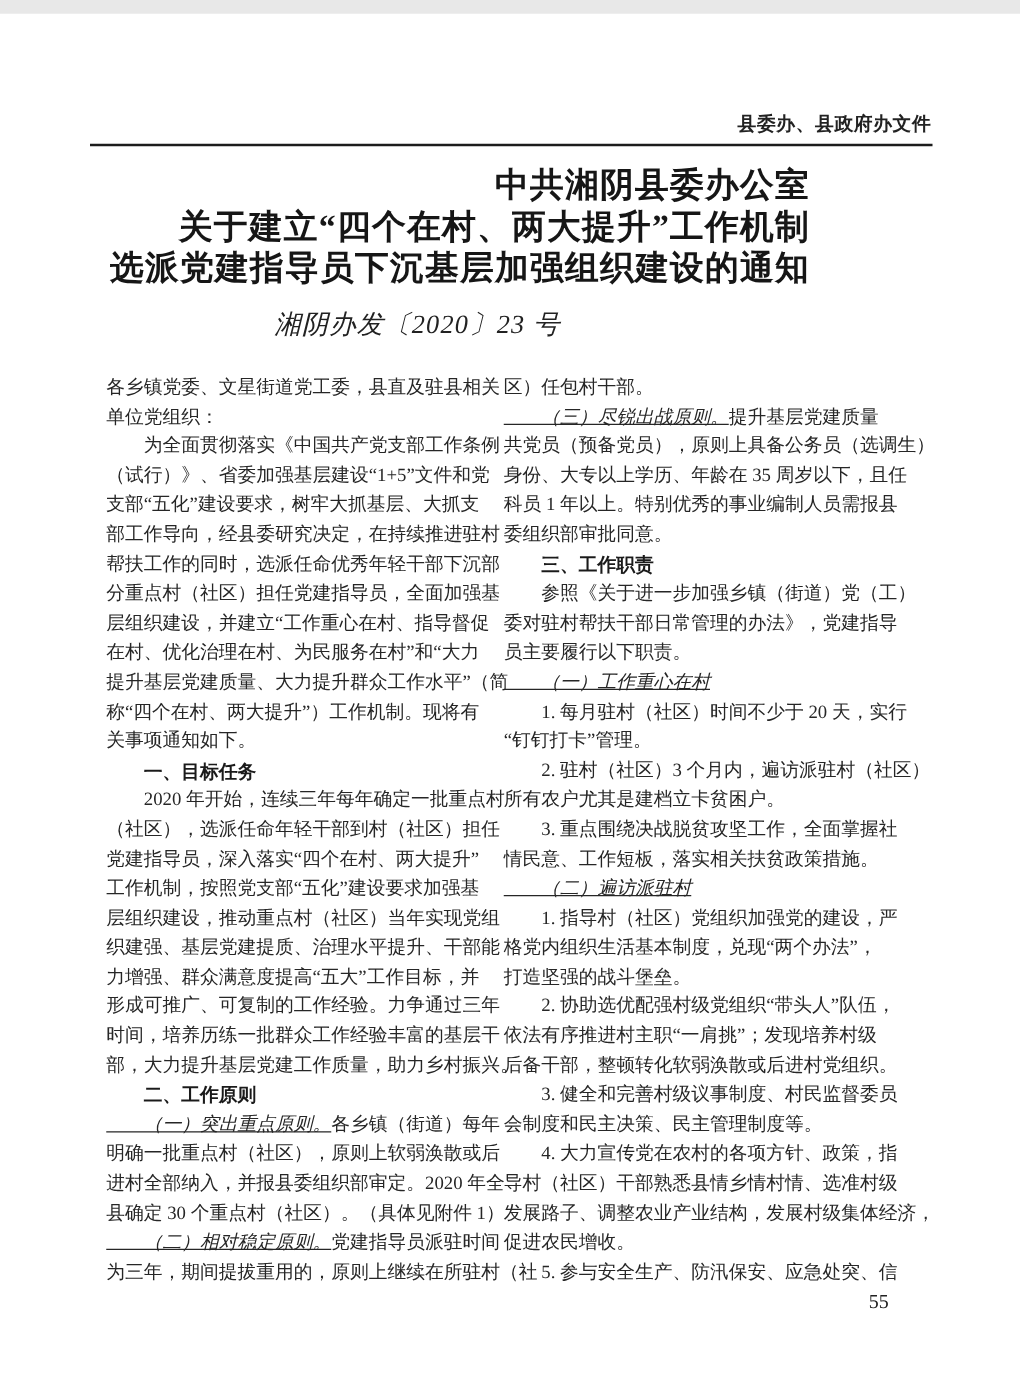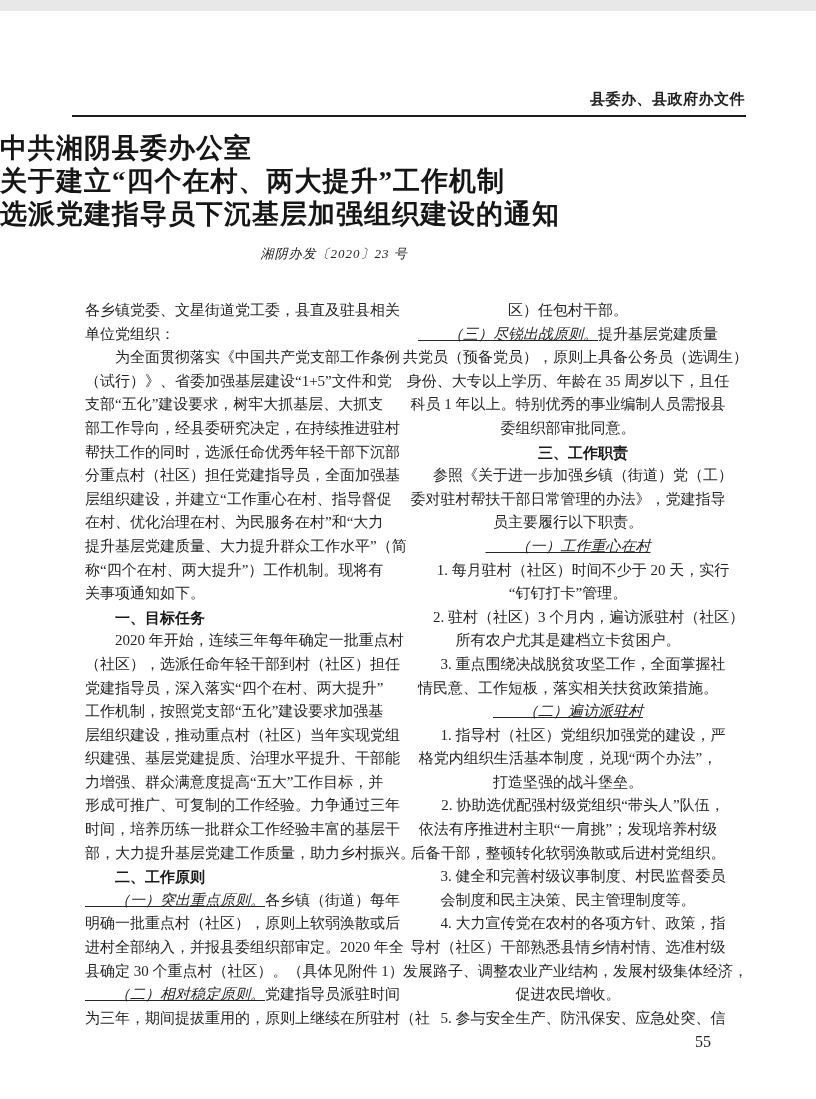--- a/index.html
+++ b/index.html
@@ -29,49 +29,49 @@
     left: 72px;
     right: 70px;
     height: 2px;
     background: #1c1c1c;
   }
   .title-block {
     position: absolute;
     top: 121px;
     left: 0;
     width: 648px;
-    text-align: left;
+    text-align: right;
   }
   .title-line {
     font-size: 27px;
     font-weight: 700;
     line-height: 33px;
     letter-spacing: 1px;
     color: #161616;
   }
   .doc-number {
     position: absolute;
     top: 234px;
     left: 0;
     width: 668px;
     text-align: center;
-    font-size: 13px;
+    font-size: 21px;
     font-style: italic;
     letter-spacing: 1px;
     color: #222;
   }
   .body-columns {
     position: absolute;
     top: 288px;
     left: 85px;
     display: flex;
   }
   .col { overflow: visible; }
   .col-left  { width: 318px; }
-  .col-right { width: 330px; text-align: center; }
+  .col-right { width: 330px; }
   .line {
     height: 23.6px;
     line-height: 23.6px;
     font-size: 15px;
     white-space: nowrap;
     color: #262626;
   }
   .seg-song { font-family: "Liberation Serif", serif; }
   .seg-kai  { font-family: "Liberation Serif", serif; font-style: italic; text-decoration: underline; }
   .seg-hei  { font-family: Liberation Sans, sans-serif; font-weight: 700; color: #1a1a1a; }

